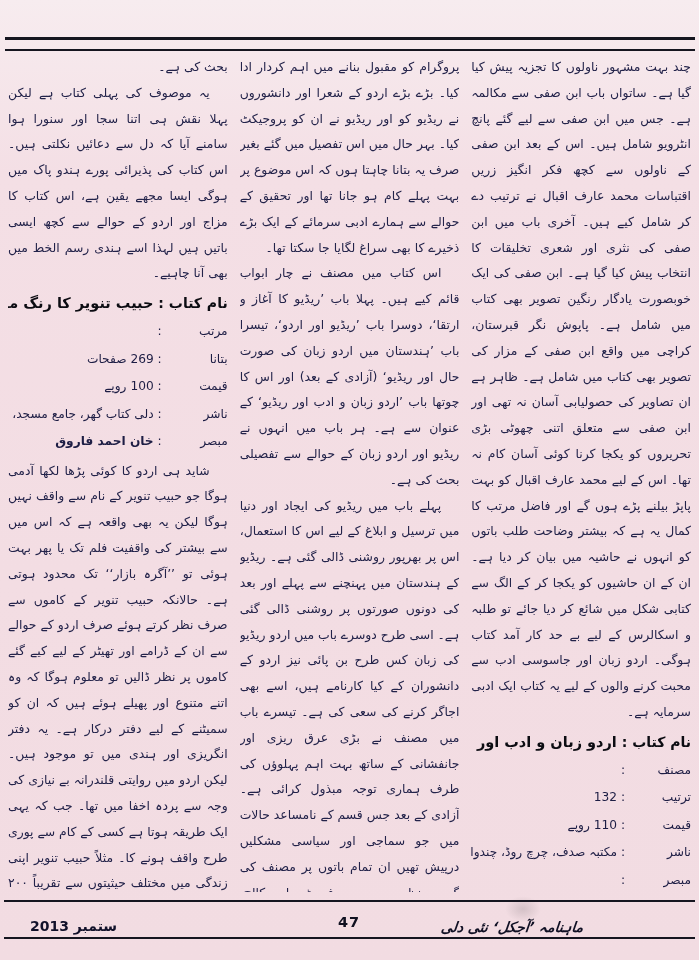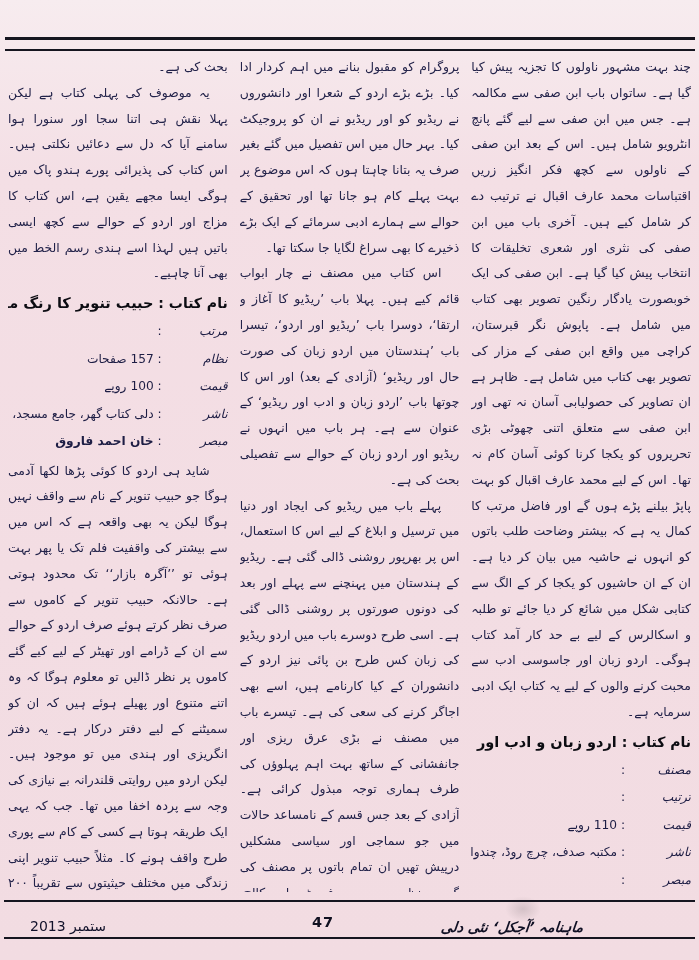--- a/index.html
+++ b/index.html
@@ -32,42 +32,42 @@
   .book-block{margin:2px 0 2px 0;}
   .book-header{
     font-weight:bold;color:#0c0c12;font-size:14px;line-height:30px;
     white-space:nowrap;overflow:hidden;
   }
   .book-header .bh-title{font-size:14.5px;}
   .field-row{
     display:flex;direction:rtl;line-height:27.5px;font-size:12.2px;
     color:#1d1d44;
   }
-  .field-label{flex:0 0 62px;font-style:italic;}
+  .field-label{flex:0 0 62px;}
   .field-colon{flex:0 0 12px;text-align:center;}
   .field-value{flex:1 1 auto;white-space:nowrap;overflow:hidden;}
   .bold-val{font-weight:bold;}
   .footer-rule-top{
     position:absolute;left:4px;right:4px;bottom:58px;height:0;
     border-top:2.5px solid #15151f;
   }
   .footer-rule-bottom{
     position:absolute;left:4px;right:4px;bottom:21px;height:0;
     border-top:2.5px solid #15151f;
   }
   .footer{
     position:absolute;left:4px;right:4px;bottom:24px;height:32px;
     direction:rtl;color:#11112a;
   }
   .footer-date{
-    position:absolute;left:26px;bottom:2px;font-weight:normal;font-size:14px;
+    position:absolute;left:26px;bottom:2px;font-weight:bold;font-size:14px;
     direction:rtl;
   }
   .footer-page{
-    position:absolute;left:308px;bottom:6px;font-weight:bold;font-size:14.5px;
+    position:absolute;left:334px;bottom:6px;font-weight:bold;font-size:14.5px;
     color:#101020;letter-spacing:1px;
   }
   .footer-magazine{
     position:absolute;right:112px;bottom:1px;
     font-weight:bold;font-style:italic;font-size:14px;color:#101024;
     transform:skewX(-6deg);
   }
   .smudge{
     position:absolute;left:505px;bottom:38px;width:36px;height:26px;
     background:radial-gradient(ellipse at center,rgba(120,110,115,.25),rgba(120,110,115,0) 70%);
@@ -91,20 +91,21 @@
           <span>:</span>
           <span class="bh-title">اردو زبان و ادب اور ریڈیو</span>
         </div>
         <div class="field-row">
           <span class="field-label">مصنف</span>
           <span class="field-colon">:</span>
         </div>
         <div class="field-row">
           <span class="field-label">ترتیب</span>
           <span class="field-colon">:</span>
+          <span class="field-value">132</span>
         </div>
         <div class="field-row">
           <span class="field-label">قیمت</span>
           <span class="field-colon">:</span>
           <span class="field-value">110 روپے</span>
         </div>
         <div class="field-row">
           <span class="field-label">ناشر</span>
           <span class="field-colon">:</span>
           <span class="field-value">مکتبہ صدف، چرچ روڈ، چندوارہ، مظفر پور</span>
@@ -132,23 +133,23 @@
         <div class="book-header">
           <span>نام کتاب</span>
           <span>:</span>
           <span class="bh-title">حبیب تنویر کا رنگ منچ</span>
         </div>
         <div class="field-row">
           <span class="field-label">مرتب</span>
           <span class="field-colon">:</span>
         </div>
         <div class="field-row">
-          <span class="field-label">نظام</span>
+          <span class="field-label">بتانا</span>
           <span class="field-colon">:</span>
-          <span class="field-value">157 صفحات</span>
+          <span class="field-value">269 صفحات</span>
         </div>
         <div class="field-row">
           <span class="field-label">قیمت</span>
           <span class="field-colon">:</span>
           <span class="field-value">100 روپے</span>
         </div>
         <div class="field-row">
           <span class="field-label">ناشر</span>
           <span class="field-colon">:</span>
           <span class="field-value">دلی کتاب گھر، جامع مسجد، دلی۔6</span>

